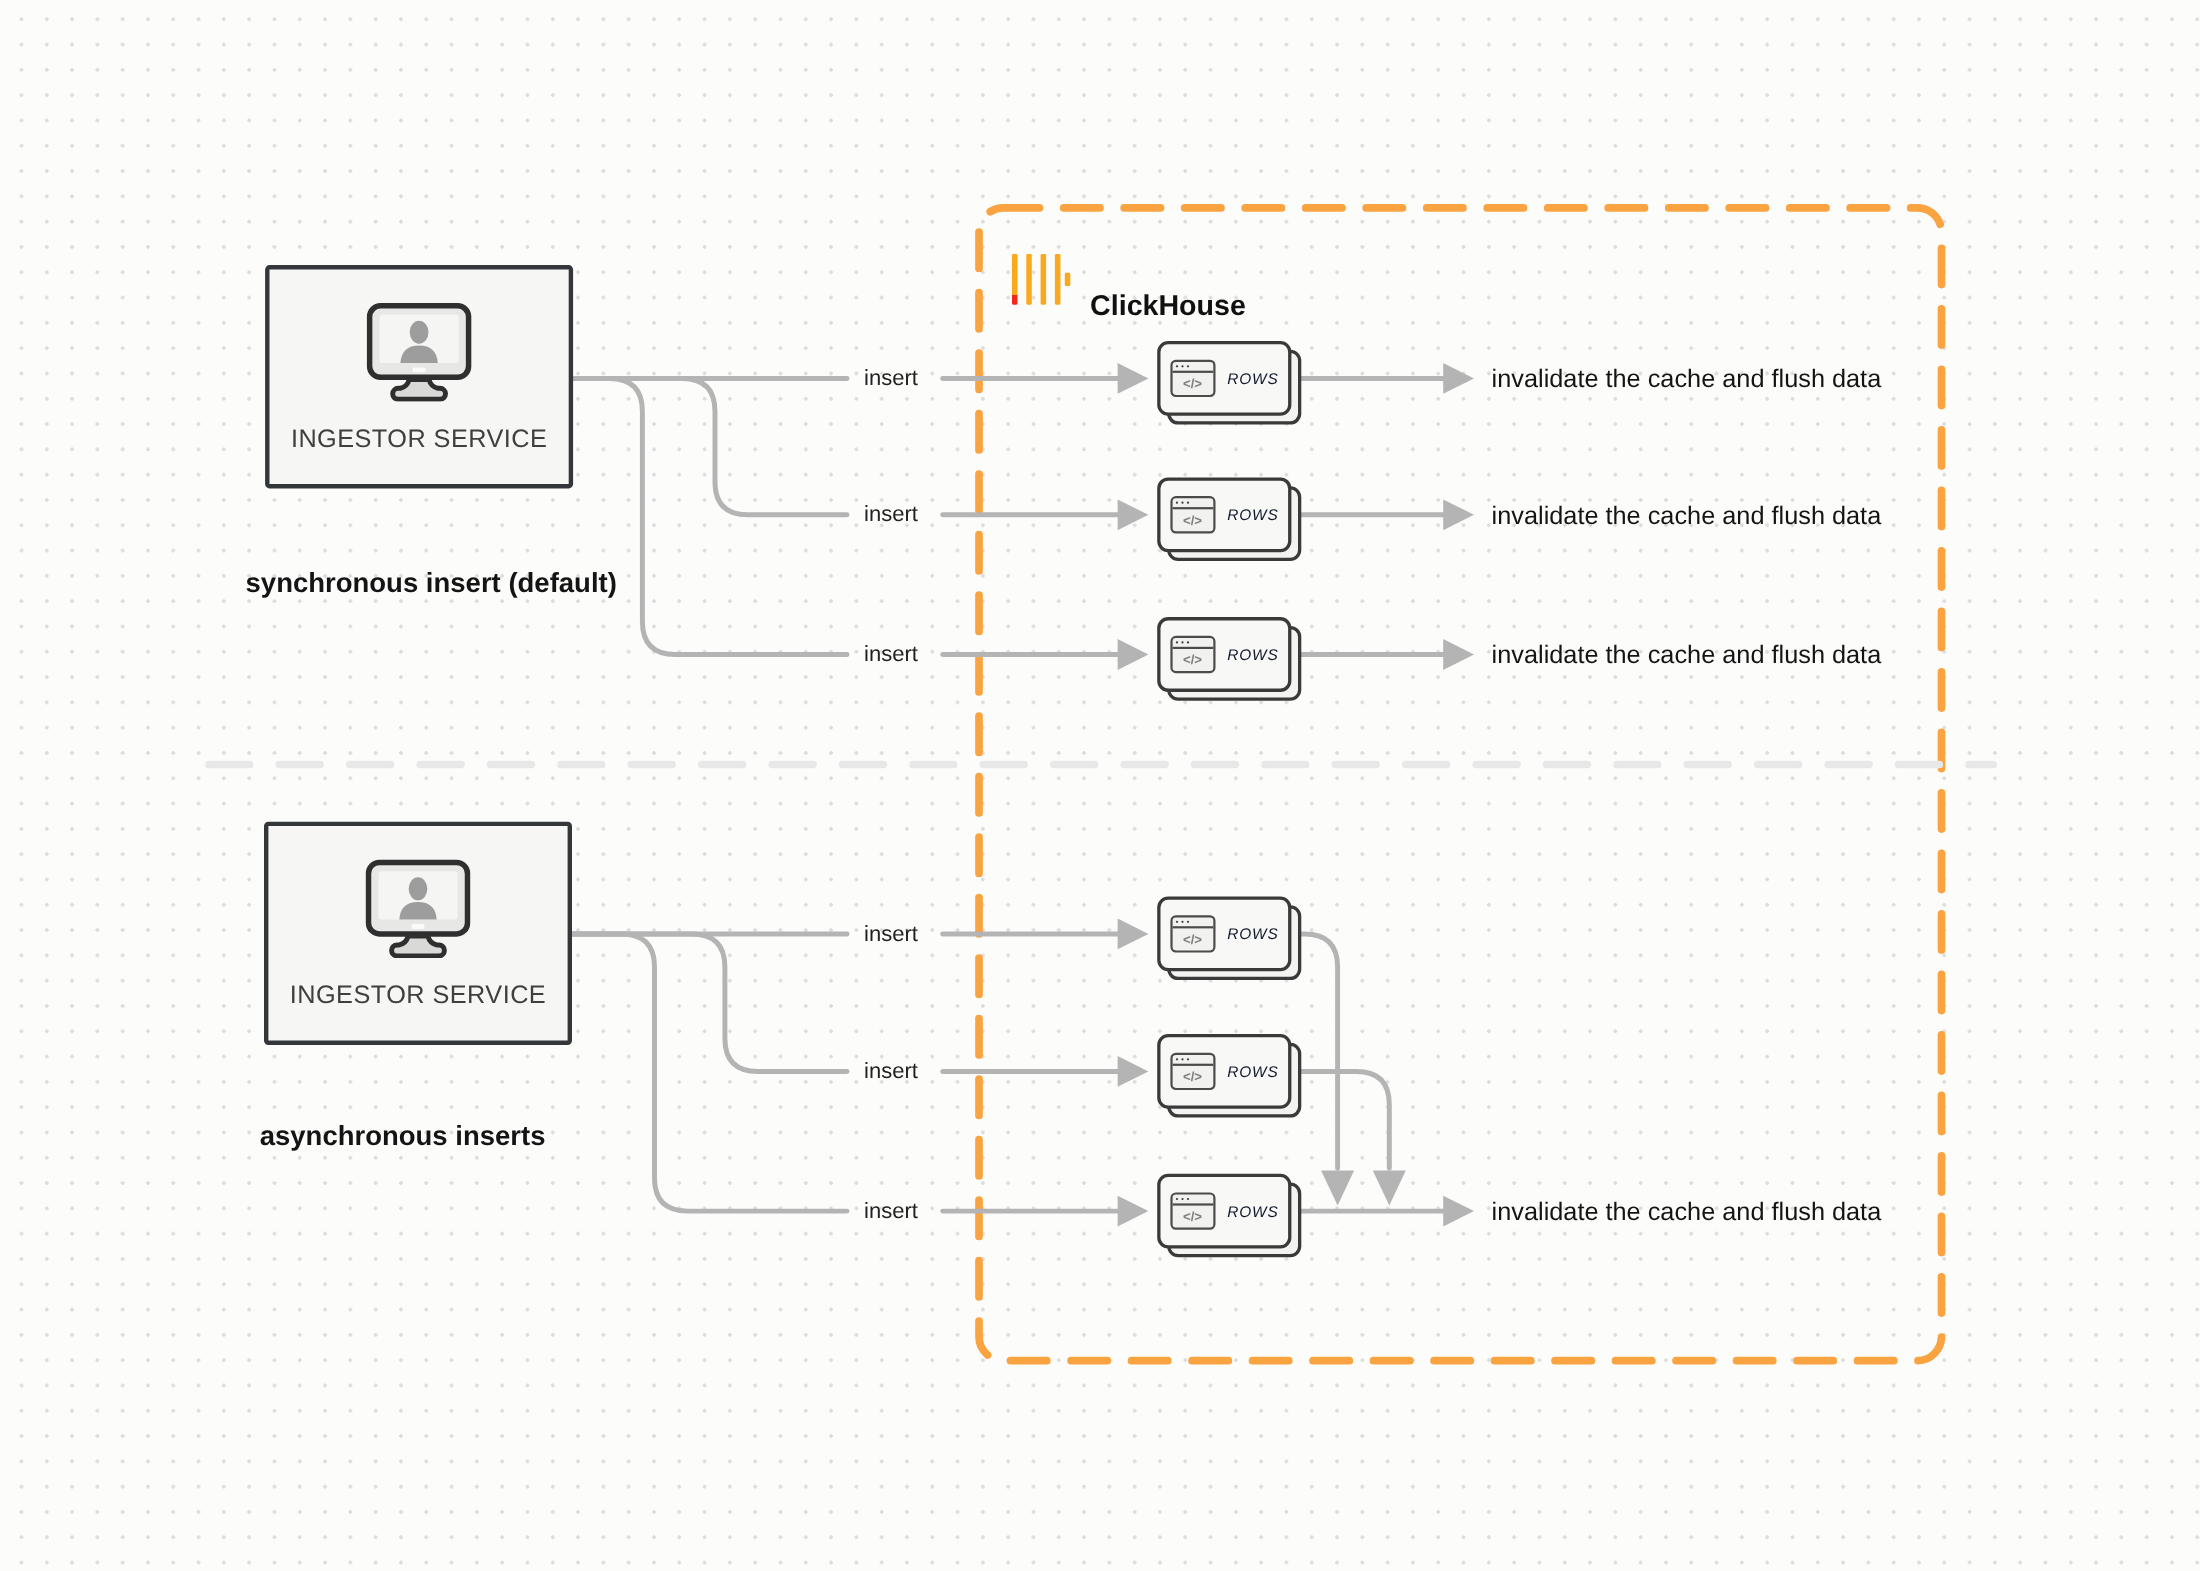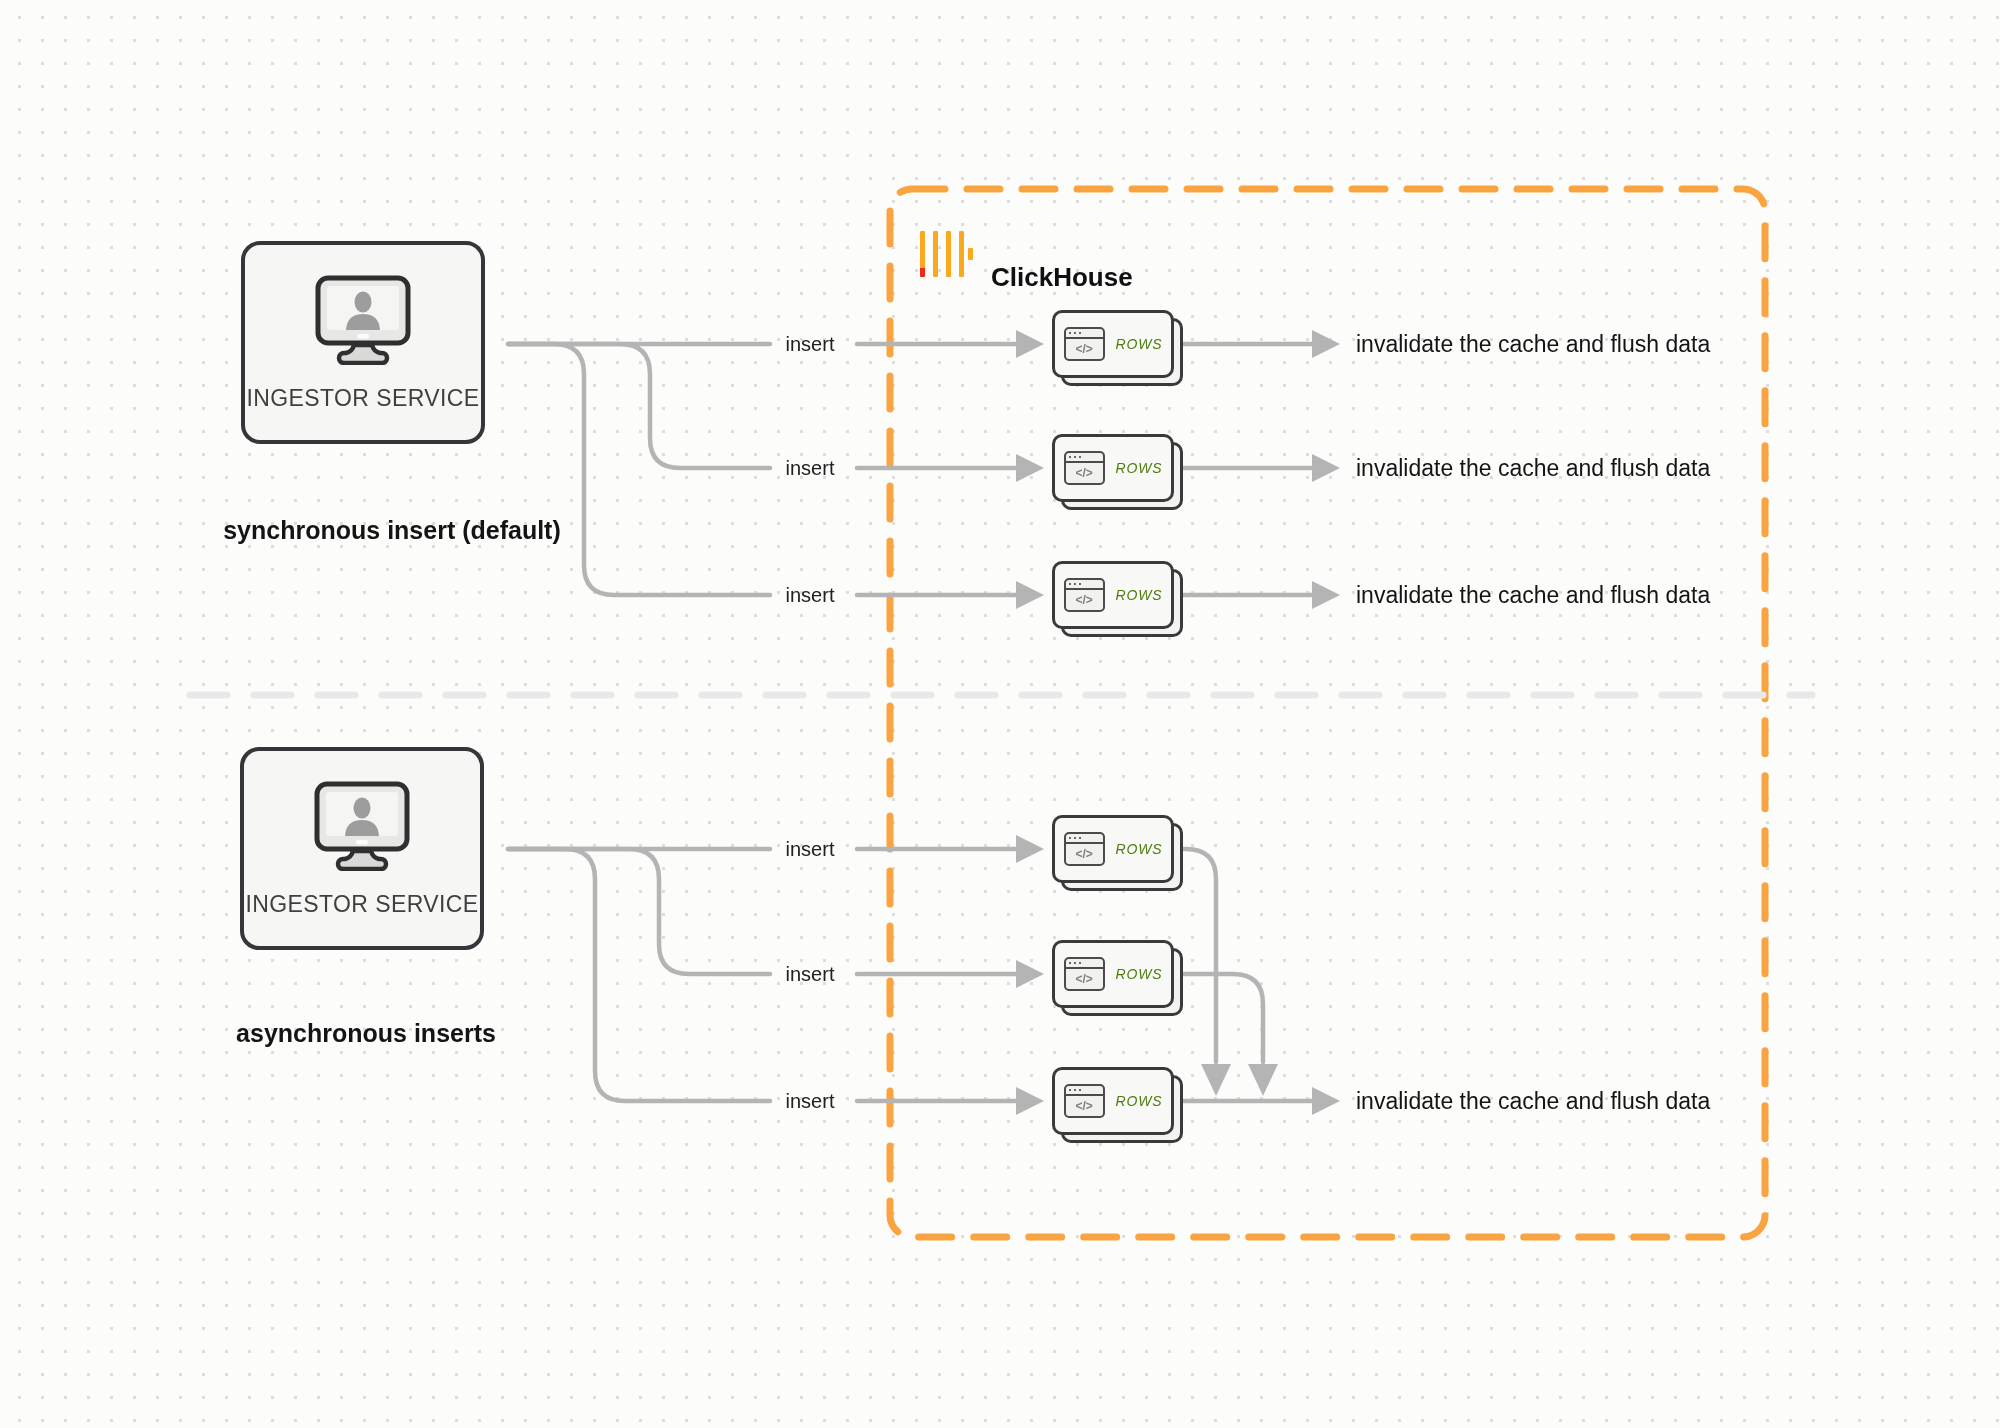--- a/index.html
+++ b/index.html
@@ -14,25 +14,25 @@
     background-image: radial-gradient(circle, #dddddd 1.6px, transparent 1.7px);
     background-size: 23px 23px;
     background-position: 8px 6px;
   }
 
   svg.wires { position: absolute; left: 0; top: 0; width: 2000px; height: 1428px; }
 
   
   .service-box {
     position: absolute;
-    width: 244px; height: 203px;
+    width: 280px; height: 203px;
     box-sizing: border-box;
     background: #f6f6f4;
     border: 4px solid #33373a;
-    border-radius: 19px;
+    border-radius: 4px;
     display: flex; flex-direction: column; align-items: center;
     padding-top: 30px;
   }
   .service-label {
     margin-top: 20px;
     font-size: 23px;
     color: #3f3f3f;
     letter-spacing: 0.4px;
     white-space: nowrap;
   }
@@ -76,21 +76,21 @@
     background: #f8f8f6;
     border: 3px solid #3a3a3a;
     border-radius: 10px;
     display: flex; align-items: center; justify-content: center; gap: 11px;
   }
   .card-label {
     font-size: 14px;
     font-style: italic;
     font-weight: 500;
     letter-spacing: 0.8px;
-    color: #4d7c0f;
+    color: #0f172a;
   }
 
   
   .winicon {
     width: 41px; height: 34px;
     box-sizing: border-box;
     border: 2.5px solid #4b4b4b;
     border-radius: 5px;
     background: #f1f1ef;
     display: flex; flex-direction: column;

